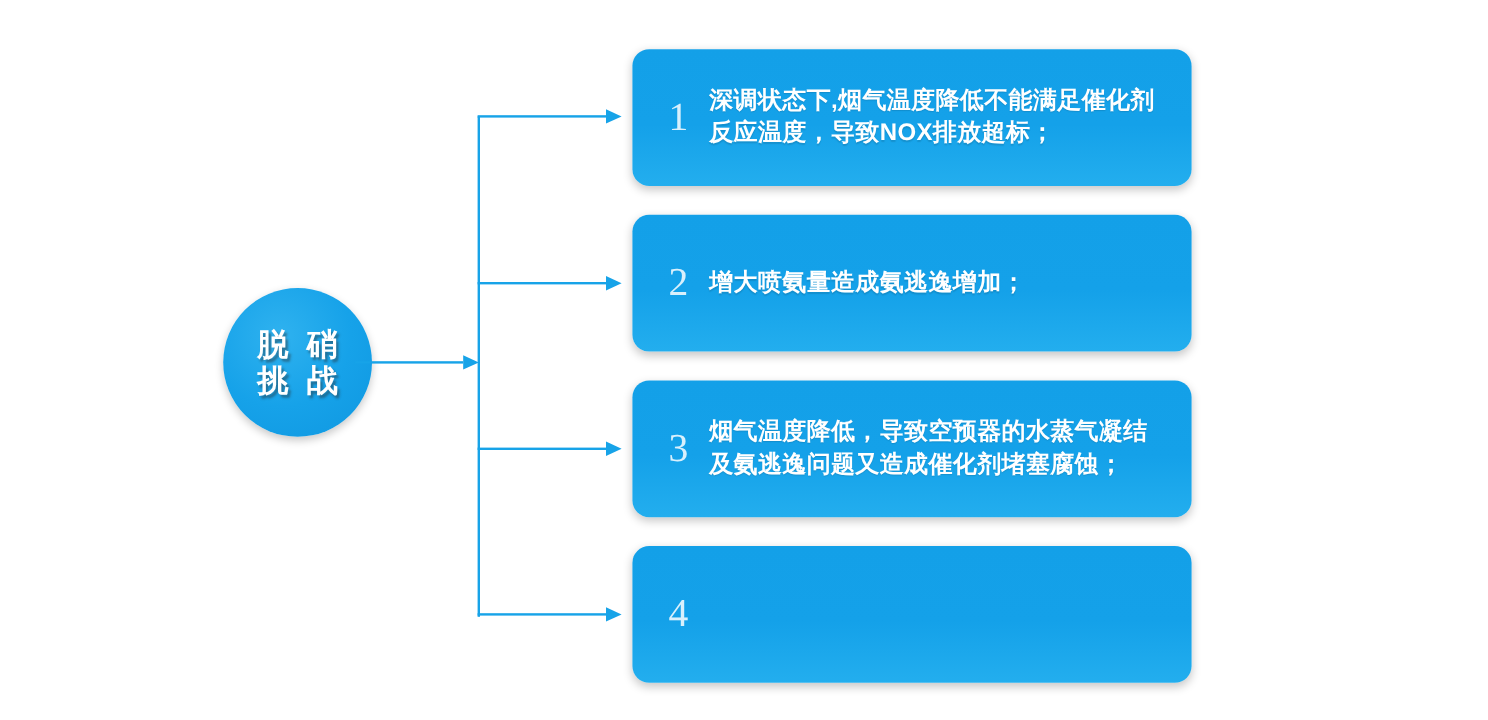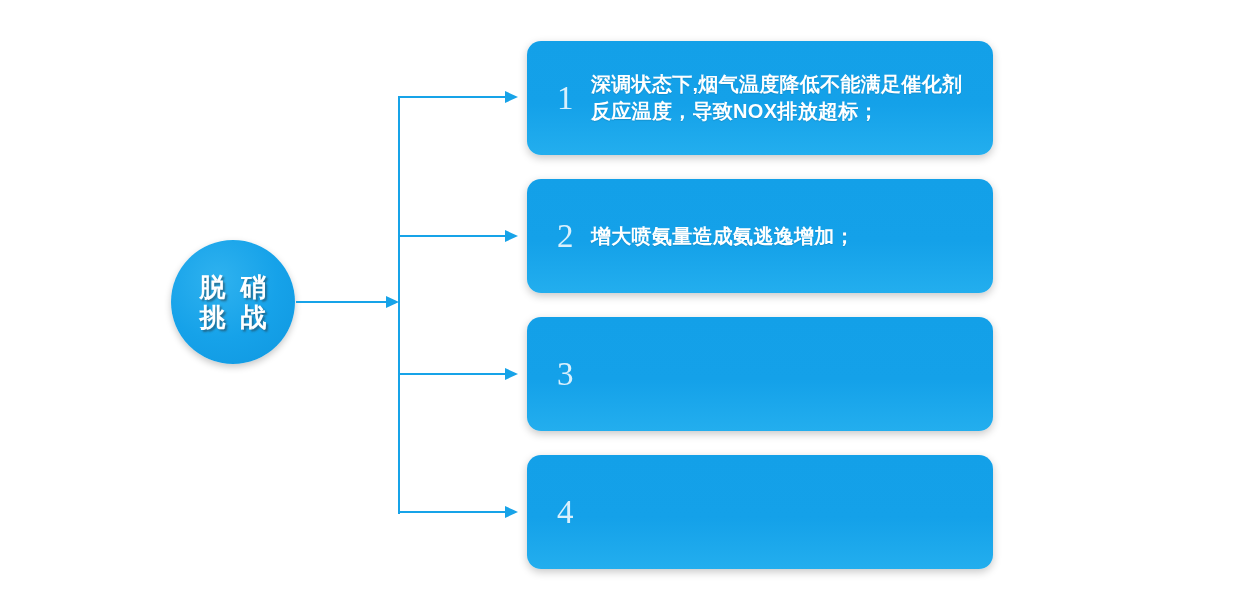--- a/index.html
+++ b/index.html
@@ -14,21 +14,21 @@
     position: relative;
     width: 1240px;
     height: 600px;
     background: #ffffff;
     overflow: hidden;
   }
 
   
   .hub {
     position: absolute;
-    left: 171px;
+    left: 186px;
     top: 240px;
     width: 124px;
     height: 124px;
     border-radius: 50%;
     background: radial-gradient(circle at 38% 32%, #2fb2ef 0%, #16a2e9 52%, #0f97e0 100%);
     box-shadow: 0 3px 7px rgba(0,0,0,0.22);
     display: flex;
     flex-direction: column;
     align-items: center;
     justify-content: center;
@@ -132,19 +132,20 @@
     <span class="box-text">深调状态下,烟气温度降低不能满足催化剂反应温度，导致NOX排放超标；</span>
   </div>
 
   <div class="box box-2">
     <span class="box-num">2</span>
     <span class="box-text">增大喷氨量造成氨逃逸增加；</span>
   </div>
 
   <div class="box box-3">
     <span class="box-num">3</span>
+    <span class="box-text">烟气温度降低，导致空预器的水蒸气凝结及氨逃逸问题又造成催化剂堵塞腐蚀；</span>
   </div>
 
   <div class="box box-4">
     <span class="box-num">4</span>
   </div>
 
 </div>
 
 </body></html>

